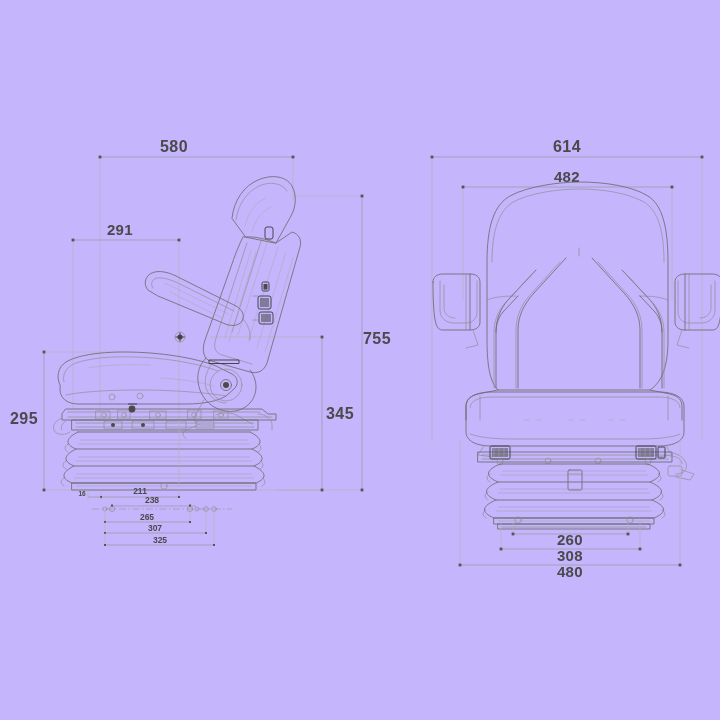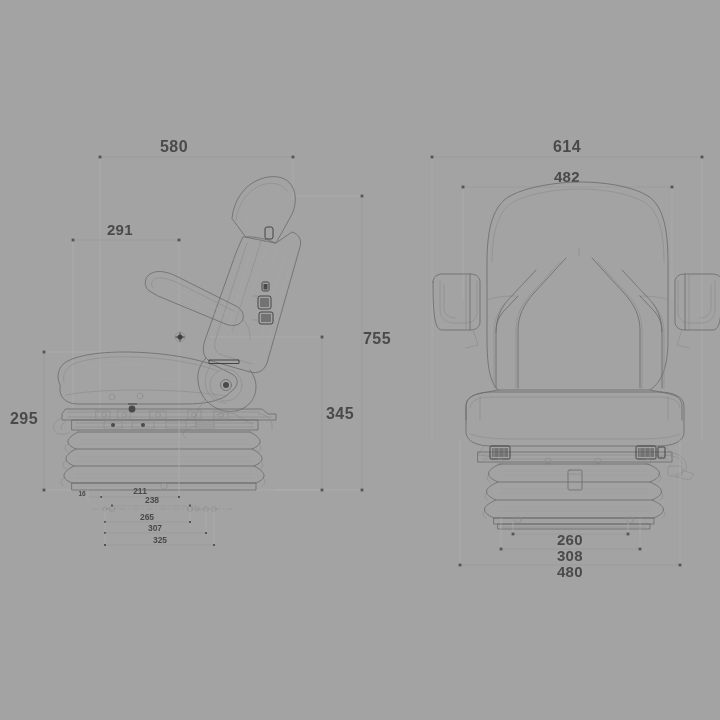--- a/index.html
+++ b/index.html
@@ -4,21 +4,21 @@
 <title>Seat Technical Drawing</title>
 <style>
   html,body{margin:0;padding:0;background:#ffffff;}
   body{
     width:720px;height:720px;
     font-family:"Liberation Sans", sans-serif;
     color:#333;
     overflow:hidden;
     position:relative;
   }
-  #sheet{position:absolute;left:0;top:0;width:720px;height:720px;background:#a3a3a3;}
+  #sheet{position:absolute;left:0;top:0;width:720px;height:720px;background:#c4b5fd;}
   svg{display:block;}
   .dimtext{
     font-family:"Liberation Sans", sans-serif;
     fill:#4a4a4a;
     text-anchor:middle;
     dominant-baseline:alphabetic;
   }
   .dim-lg{font-size:16px;font-weight:700;letter-spacing:0.5px;}
   .dim-md{font-size:15px;font-weight:700;letter-spacing:0.4px;}
   .dim-sm{font-size:8.5px;font-weight:700;}

